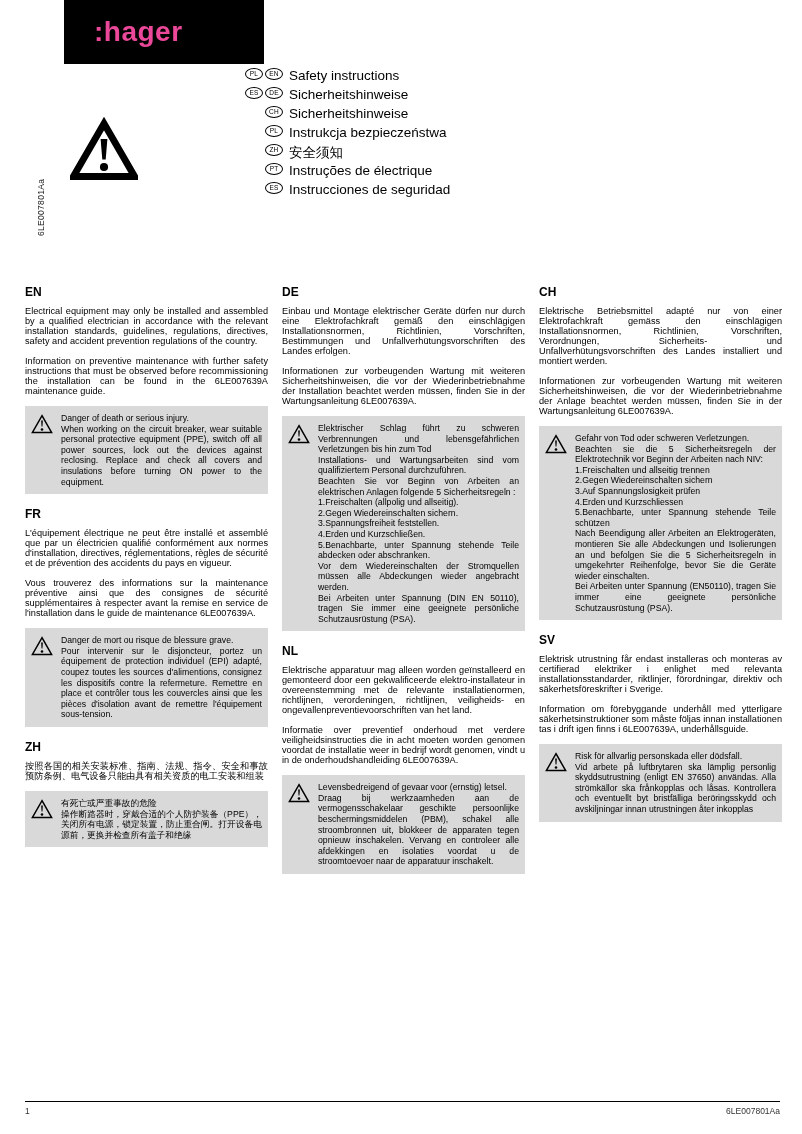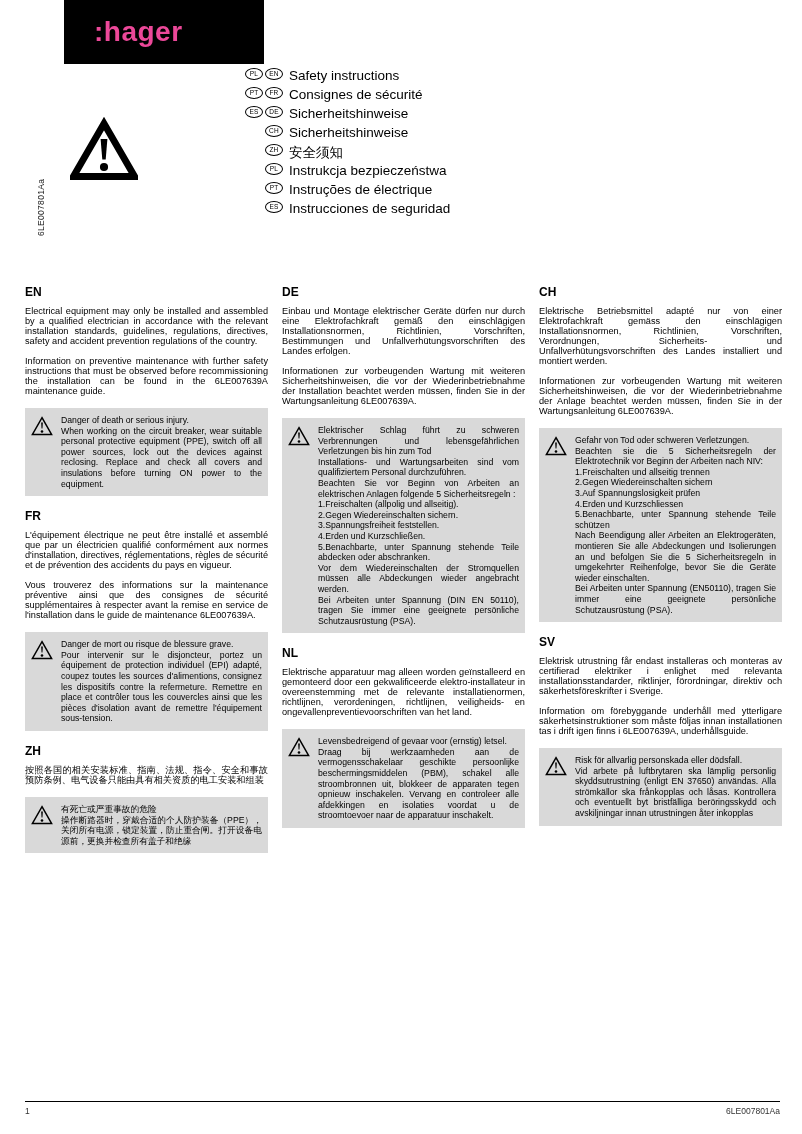--- a/index.html
+++ b/index.html
@@ -51,21 +51,21 @@
   .sec-head { font-size: 12px; font-weight: bold; margin: 0 0 7px 0; }
   .lang-section { margin-bottom: 4px; }
   .body-p {
     font-size: 9.2px; line-height: 10px; text-align: justify;
     margin: 0 0 10px 0;
   }
   .warn-box {
     background: #d9d9d9;
     display: flex; gap: 6px;
     padding: 7px 6px 7px 6px;
-    margin: 12px 0 13px 0;
+    margin: 6px 0 13px 0;
   }
   .warn-icon { flex: none; width: 24px; padding-top: 1px; }
   .warn-text {
     font-size: 8.7px; line-height: 10.6px;
     text-align: justify; white-space: pre-line;
   }
   
   .footer {
     position: absolute; left: 25px; right: 22px; top: 1101px;
     border-top: 1px solid #000;
@@ -94,52 +94,45 @@
 <div class="title-list">
   <div class="title-row">
     <span class="badges">
       <span class="badge">PL</span>
       <span class="badge">EN</span>
     </span>
     <span class="title-text">Safety instructions</span>
   </div>
   <div class="title-row">
     <span class="badges">
-      <span class="badge">PT</span>
-      <span class="badge">FR</span>
-    </span>
-    <span class="title-text">Consignes de sécurité</span>
-  </div>
-  <div class="title-row">
-    <span class="badges">
       <span class="badge">ES</span>
       <span class="badge">DE</span>
     </span>
     <span class="title-text">Sicherheitshinweise</span>
   </div>
   <div class="title-row">
     <span class="badges">
       <span class="badge">CH</span>
 
     </span>
     <span class="title-text">Sicherheitshinweise</span>
   </div>
   <div class="title-row">
     <span class="badges">
+      <span class="badge">PL</span>
+
+    </span>
+    <span class="title-text">Instrukcja bezpieczeństwa</span>
+  </div>
+  <div class="title-row">
+    <span class="badges">
       <span class="badge">ZH</span>
 
     </span>
     <span class="title-text">安全须知</span>
-  </div>
-  <div class="title-row">
-    <span class="badges">
-      <span class="badge">PL</span>
-
-    </span>
-    <span class="title-text">Instrukcja bezpieczeństwa</span>
   </div>
   <div class="title-row">
     <span class="badges">
       <span class="badge">PT</span>
 
     </span>
     <span class="title-text">Instruções de électrique</span>
   </div>
   <div class="title-row">
     <span class="badges">
@@ -226,20 +219,21 @@
 4.Erden und Kurzschließen.
 5.Benachbarte, unter Spannung stehende Teile abdecken oder abschranken.
 Vor dem Wiedereinschalten der Stromquellen müssen alle Abdeckungen wieder angebracht werden.
 Bei Arbeiten unter Spannung (DIN EN 50110), tragen Sie immer eine geeignete persönliche Schutzausrüstung (PSA).</div>
       </div>
     </section>
 
     <section class="lang-section">
       <h2 class="sec-head">NL</h2>
       <p class="body-p">Elektrische apparatuur mag alleen worden geïnstalleerd en gemonteerd door een gekwalificeerde elektro-installateur in overeenstemming met de relevante installatienormen, richtlijnen, verordeningen, richtlijnen, veiligheids- en ongevallenpreventievoorschriften van het land.</p>
+      <p class="body-p">Informatie over preventief onderhoud met verdere veiligheidsinstructies die in acht moeten worden genomen voordat de installatie weer in bedrijf wordt genomen, vindt u in de onderhoudshandleiding 6LE007639A.</p>
       <div class="warn-box">
         <span class="warn-icon">
           <svg width="22" height="20" viewBox="0 0 100 92">
               <path d="M50 8 L94 85 L6 85 Z" fill="none" stroke="#000" stroke-width="7"></path>
               <path d="M46 30 L54 30 L52 58 L48 58 Z" fill="#000"></path>
               <circle cx="50" cy="71" r="6" fill="#000"></circle>
             </svg>
         </span>
         <div class="warn-text">Levensbedreigend of gevaar voor (ernstig) letsel.
 Draag bij werkzaamheden aan de vermogensschakelaar geschikte persoonlijke beschermingsmiddelen (PBM), schakel alle stroombronnen uit, blokkeer de apparaten tegen opnieuw inschakelen. Vervang en controleer alle afdekkingen en isolaties voordat u de stroomtoevoer naar de apparatuur inschakelt.</div>

